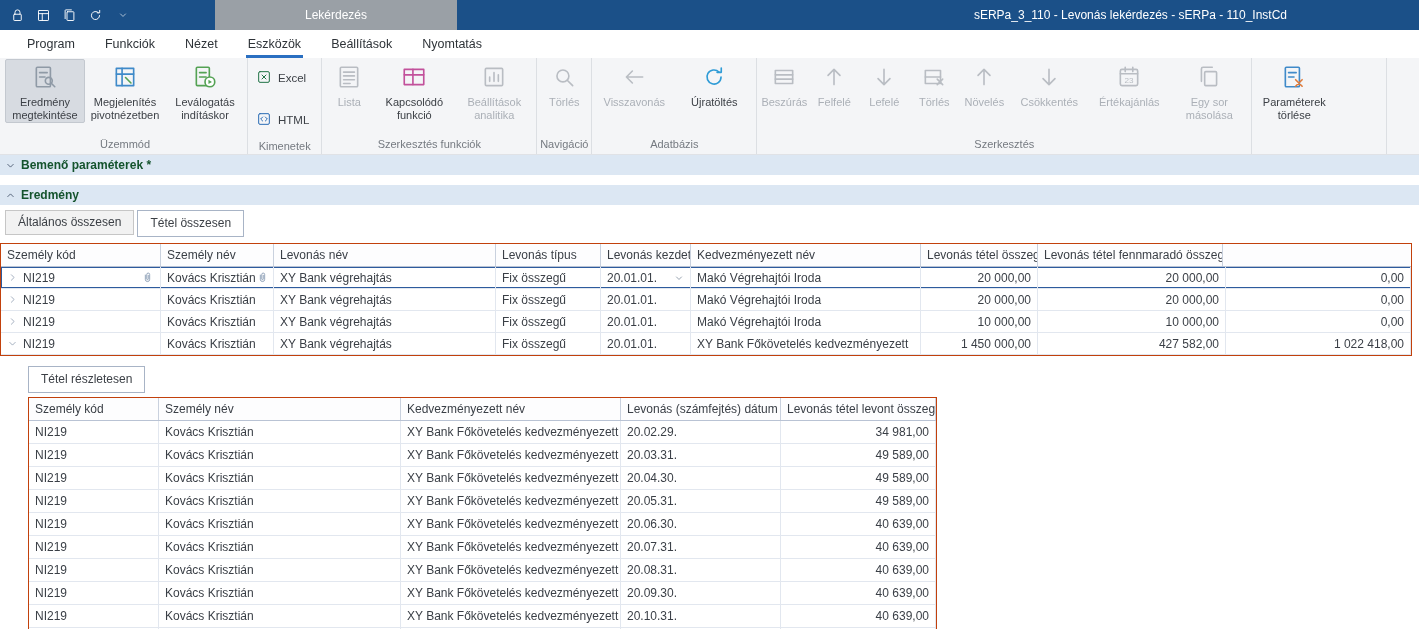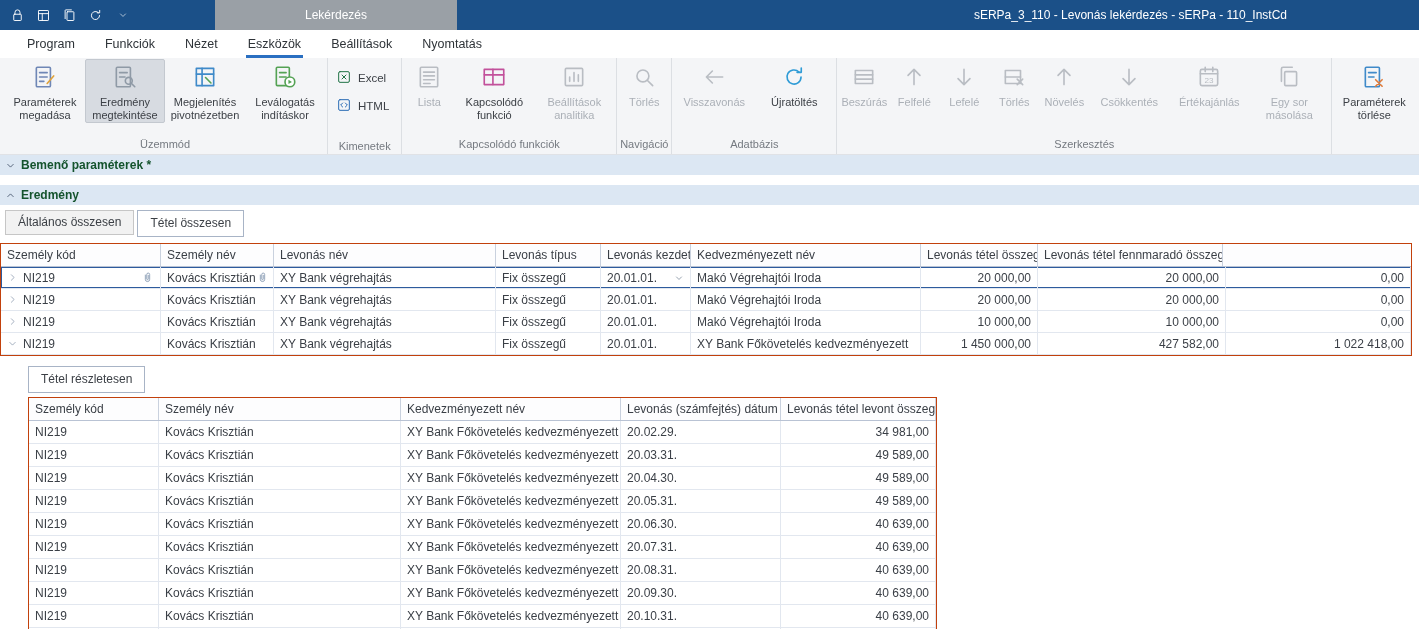--- a/index.html
+++ b/index.html
@@ -17,21 +17,21 @@
   
   #menu-bar { height:28px; background:#fff; display:flex; align-items:stretch; padding-left:12px; }
   .menu-item { display:flex; align-items:center; padding:0 2px; margin:0 13px; font-size:12.5px; color:#2e3338; cursor:default; }
   .menu-item.active { box-shadow: inset 0 -3px 0 #2a6fc1; }
 
   
   #ribbon { height:96px; background:#f4f5f7; border-bottom:1px solid #e0e2e6; display:flex; align-items:stretch;
             padding-left:3px; overflow:hidden; }
   .rgroup { display:flex; flex-direction:column; border-right:1px solid #dcdfe3; padding:1px 2px 0; flex-shrink:0; }
   .rgroup-buttons { display:flex; align-items:flex-start; height:78px; }
-  .rgroup-buttons.stack { flex-direction:column; align-items:stretch; justify-content:flex-start; gap:4px; padding-top:7px; }
+  .rgroup-buttons.stack { flex-direction:column; align-items:stretch; justify-content:flex-start; gap:18px; padding-top:7px; }
   .rgroup-label { height:16px; line-height:14px; text-align:center; font-size:11px; color:#757a81; }
   .rbtn { box-sizing:border-box; width:80px; display:flex; flex-direction:column; align-items:center;
           padding:4px 2px 0; border:1px solid transparent; border-radius:2px; cursor:default; }
   .rbtn.short { width:50px; }
   .rbtn .rlabel { margin-top:2px; font-size:11px; line-height:13px; text-align:center; color:#3c4046; }
   .rbtn.disabled .rlabel { color:#abb0b7; }
   .rbtn.selected { background:#d7dbe1; border-color:#c3c8cf; }
   .rbtn-small { display:flex; align-items:center; gap:6px; padding:3px 10px 3px 6px; font-size:11.5px; color:#3c4046; cursor:default; }
 
   
@@ -107,28 +107,20 @@
       <div class="menu-item">Funkciók</div>
       <div class="menu-item">Nézet</div>
       <div class="menu-item active">Eszközök</div>
       <div class="menu-item">Beállítások</div>
       <div class="menu-item">Nyomtatás</div>
     </div>
 
   <div id="ribbon">
       <div class="rgroup">
         <div class="rgroup-buttons">
-          <div class="rbtn">
-            <span class="ricon"><svg width="26" height="26" viewBox="0 0 24 24" fill="none" stroke="currentColor" stroke-width="1.5" stroke-linecap="round" stroke-linejoin="round" style="color:#6f87b6">
-                <rect x="4" y="3" width="13" height="18" rx="1"></rect>
-                <path d="M7 8h7M7 12h7M7 16h4"></path>
-                <path d="M14 18l6-7" stroke="#e0a33b"></path>
-              </svg></span>
-            <span class="rlabel">Paraméterek megadása</span>
-          </div>
           <div class="rbtn selected">
             <span class="ricon"><svg width="26" height="26" viewBox="0 0 24 24" fill="none" stroke="currentColor" stroke-width="1.5" stroke-linecap="round" stroke-linejoin="round" style="color:#8f9aa6">
                 <rect x="4" y="3" width="13" height="18" rx="1"></rect>
                 <path d="M7 8h7M7 12h5"></path>
                 <circle cx="15.5" cy="15.5" r="3.2"></circle>
                 <path d="M17.8 17.8L21 21"></path>
               </svg></span>
             <span class="rlabel">Eredmény megtekintése</span>
           </div>
           <div class="rbtn">
@@ -187,21 +179,21 @@
             <span class="rlabel">Kapcsolódó funkció</span>
           </div>
           <div class="rbtn disabled">
             <span class="ricon"><svg width="26" height="26" viewBox="0 0 24 24" fill="none" stroke="currentColor" stroke-width="1.5" stroke-linecap="round" stroke-linejoin="round" style="color:#b9bdc3">
                 <rect x="4" y="4" width="16" height="16" rx="1"></rect>
                 <path d="M8 16v-4M12 16V8M16 16v-6"></path>
               </svg></span>
             <span class="rlabel">Beállítások analitika</span>
           </div>
         </div>
-        <div class="rgroup-label">Kapcsolódó funkciók</div>
+        <div class="rgroup-label">Szerkesztés funkciók</div>
       </div>
       <div class="rgroup">
         <div class="rgroup-buttons">
           <div class="rbtn disabled short">
             <span class="ricon"><svg width="26" height="26" viewBox="0 0 24 24" fill="none" stroke="currentColor" stroke-width="1.5" stroke-linecap="round" stroke-linejoin="round" style="color:#b9bdc3">
                 <circle cx="11" cy="11" r="5.5"></circle>
                 <path d="M15.2 15.2L20 20"></path>
               </svg></span>
             <span class="rlabel">Törlés</span>
           </div>

